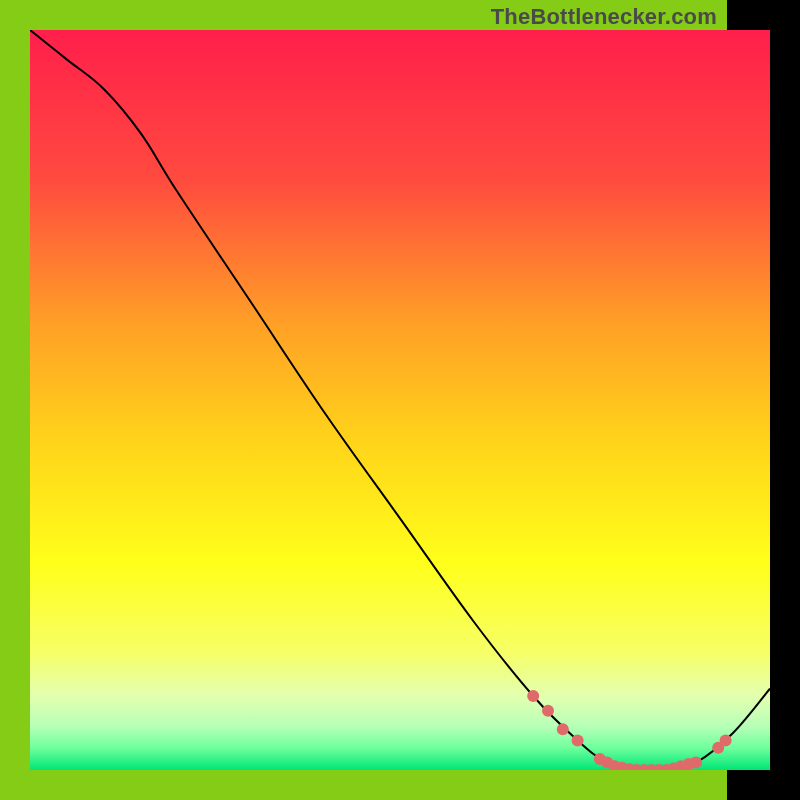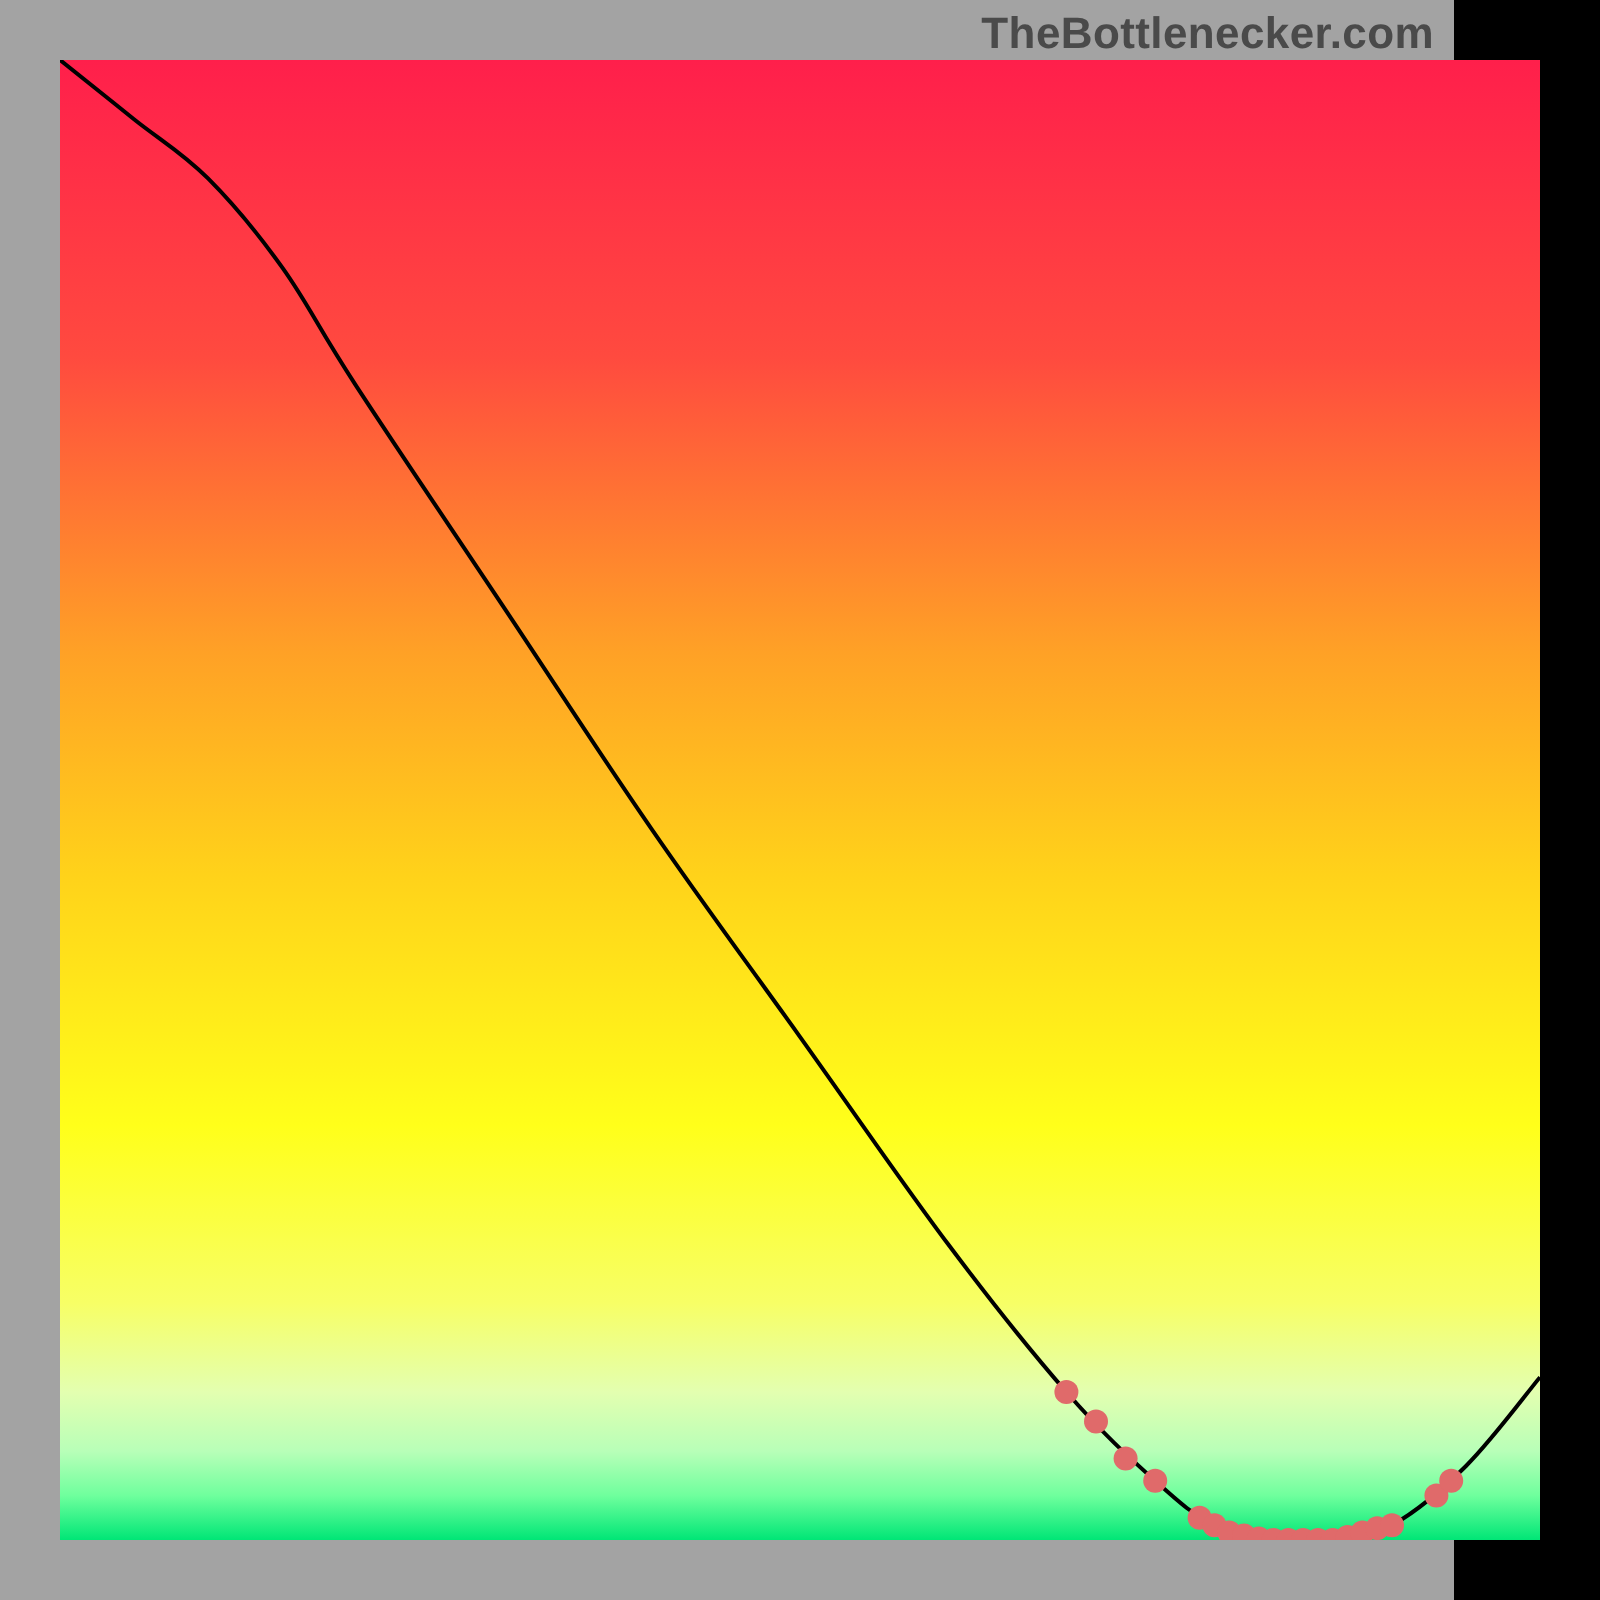--- a/index.html
+++ b/index.html
@@ -8,21 +8,21 @@
     width: 800px;
     height: 800px;
     background: #000;
     overflow: hidden;
     font-family: Arial, Helvetica, sans-serif;
   }
   .frame {
     position: relative;
     width: 727px;
     height: 800px;
-    background: #a3a3a3;
+    background: #84cc16;
   }
   .attribution {
     position: absolute;
     top: 4px;
     right: 10px;
     color: #4a4a4a;
     font-size: 22px;
     font-weight: 600;
     letter-spacing: 0.2px;
   }

